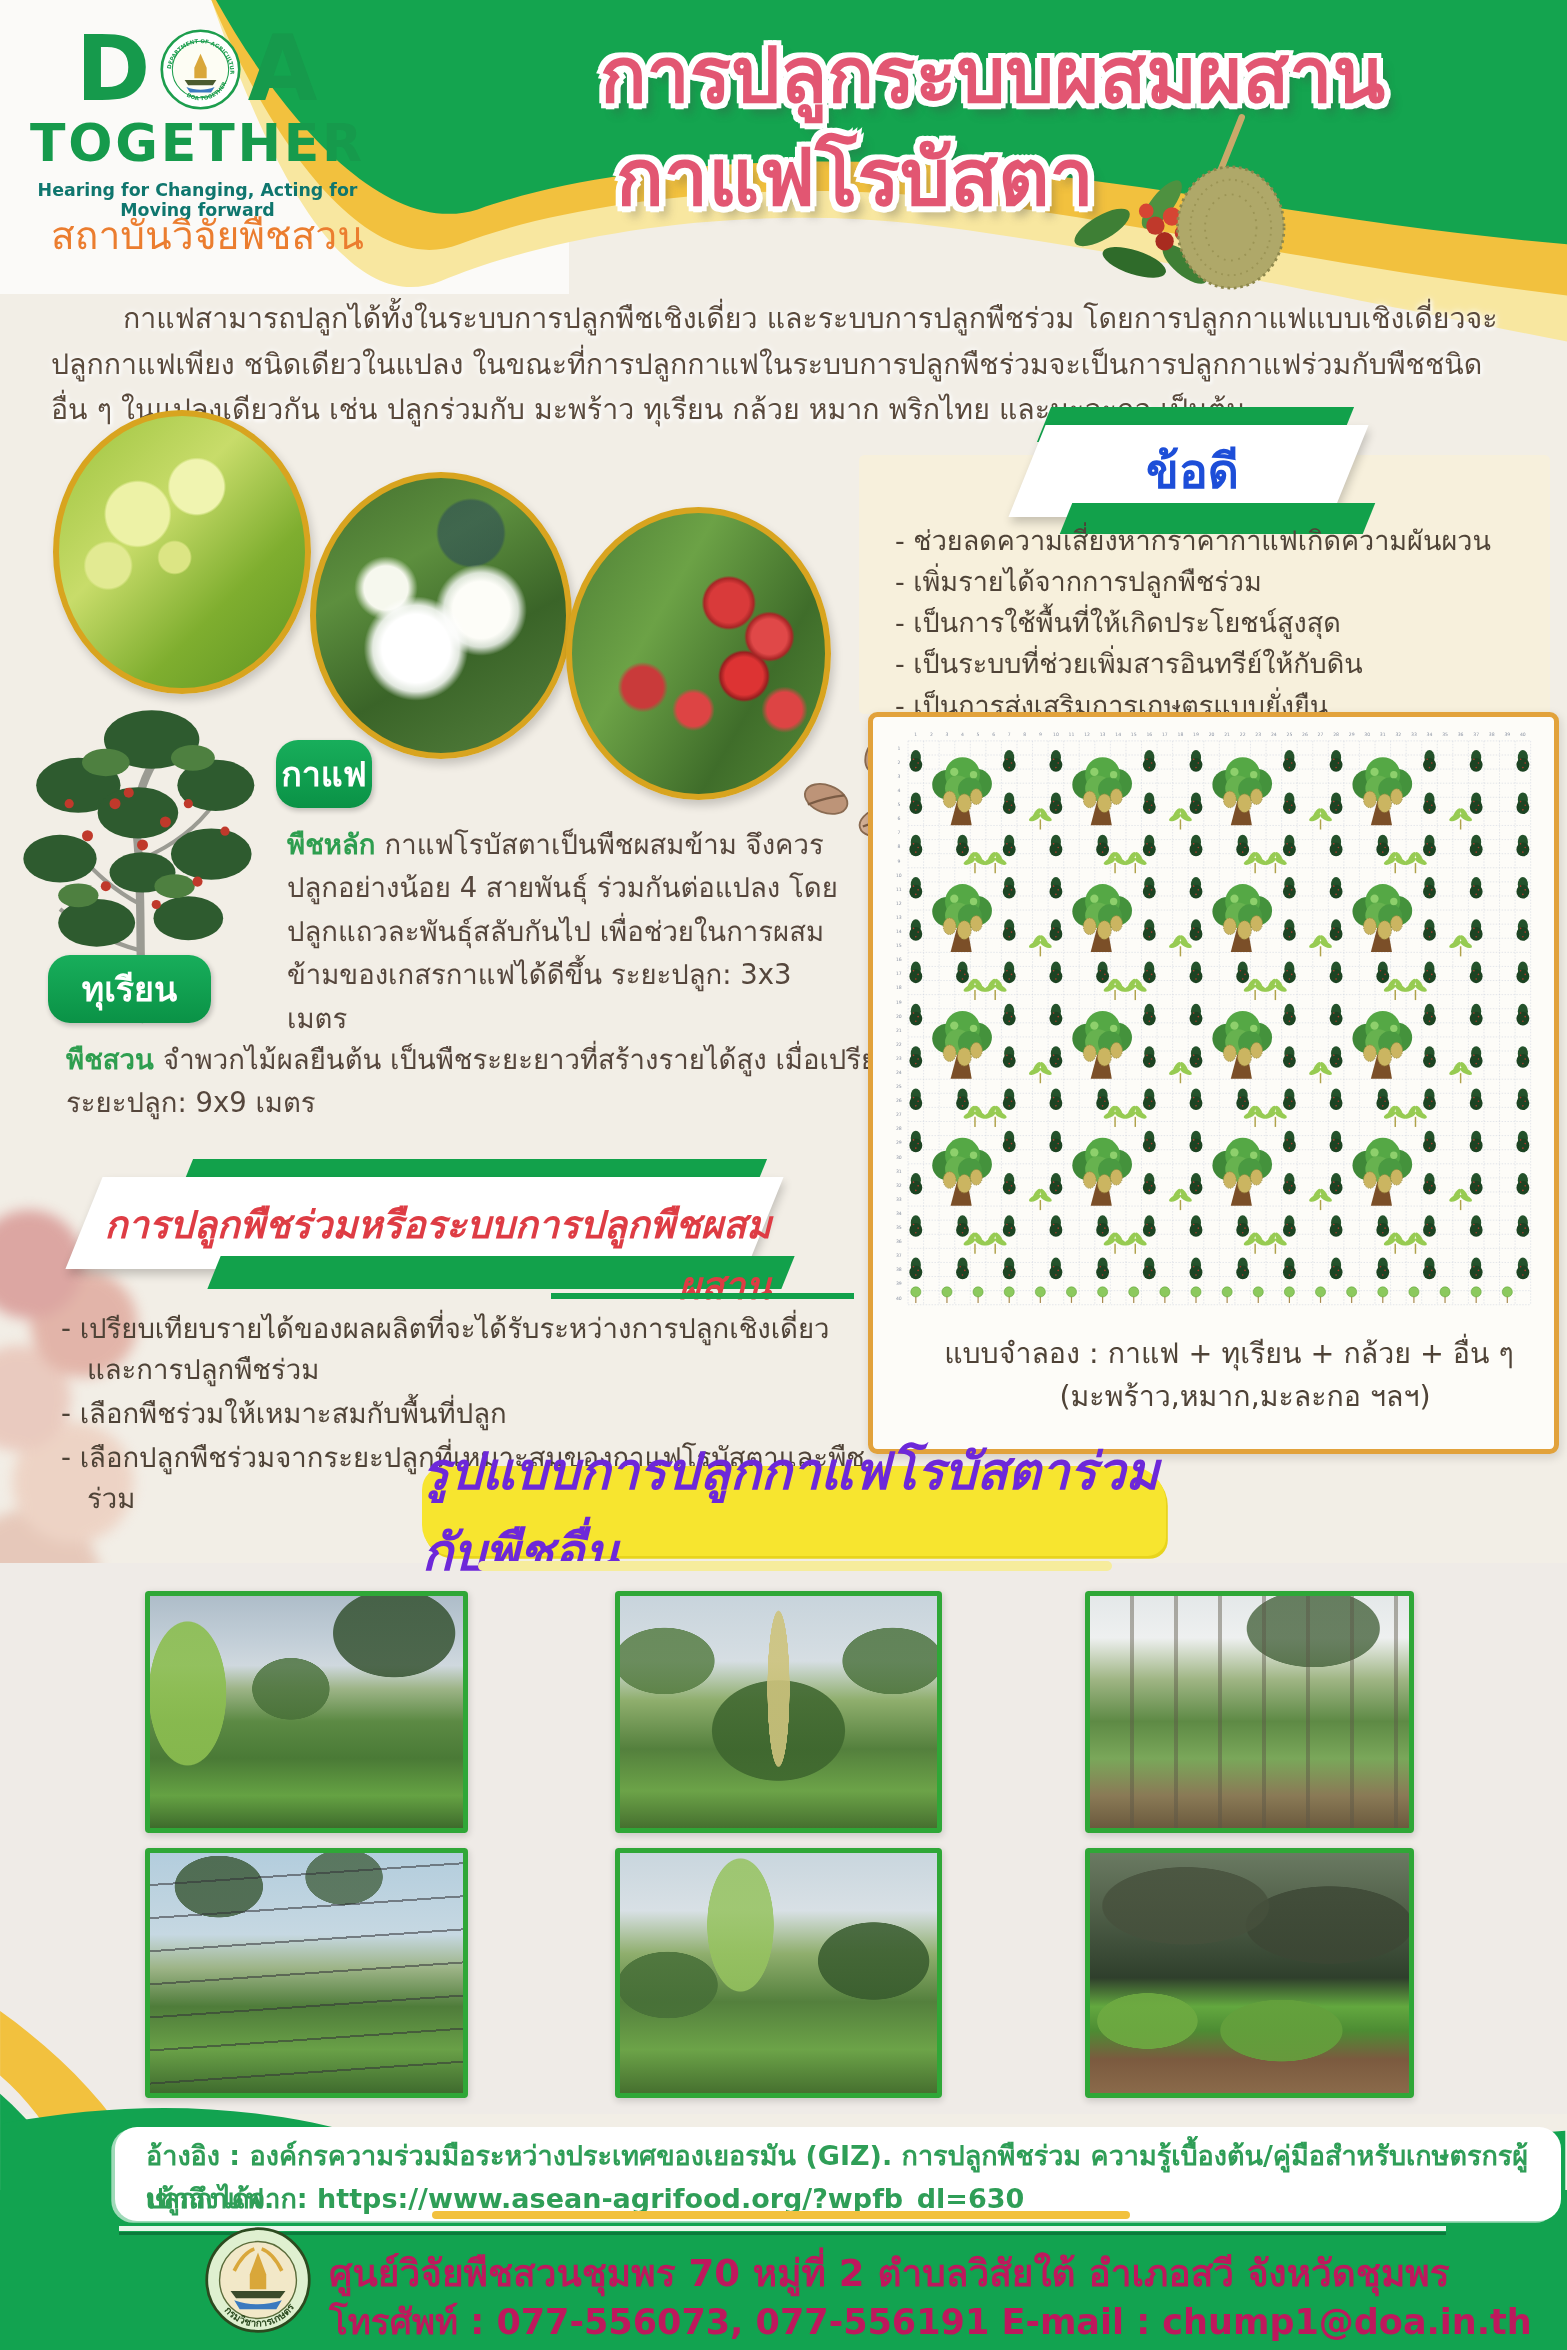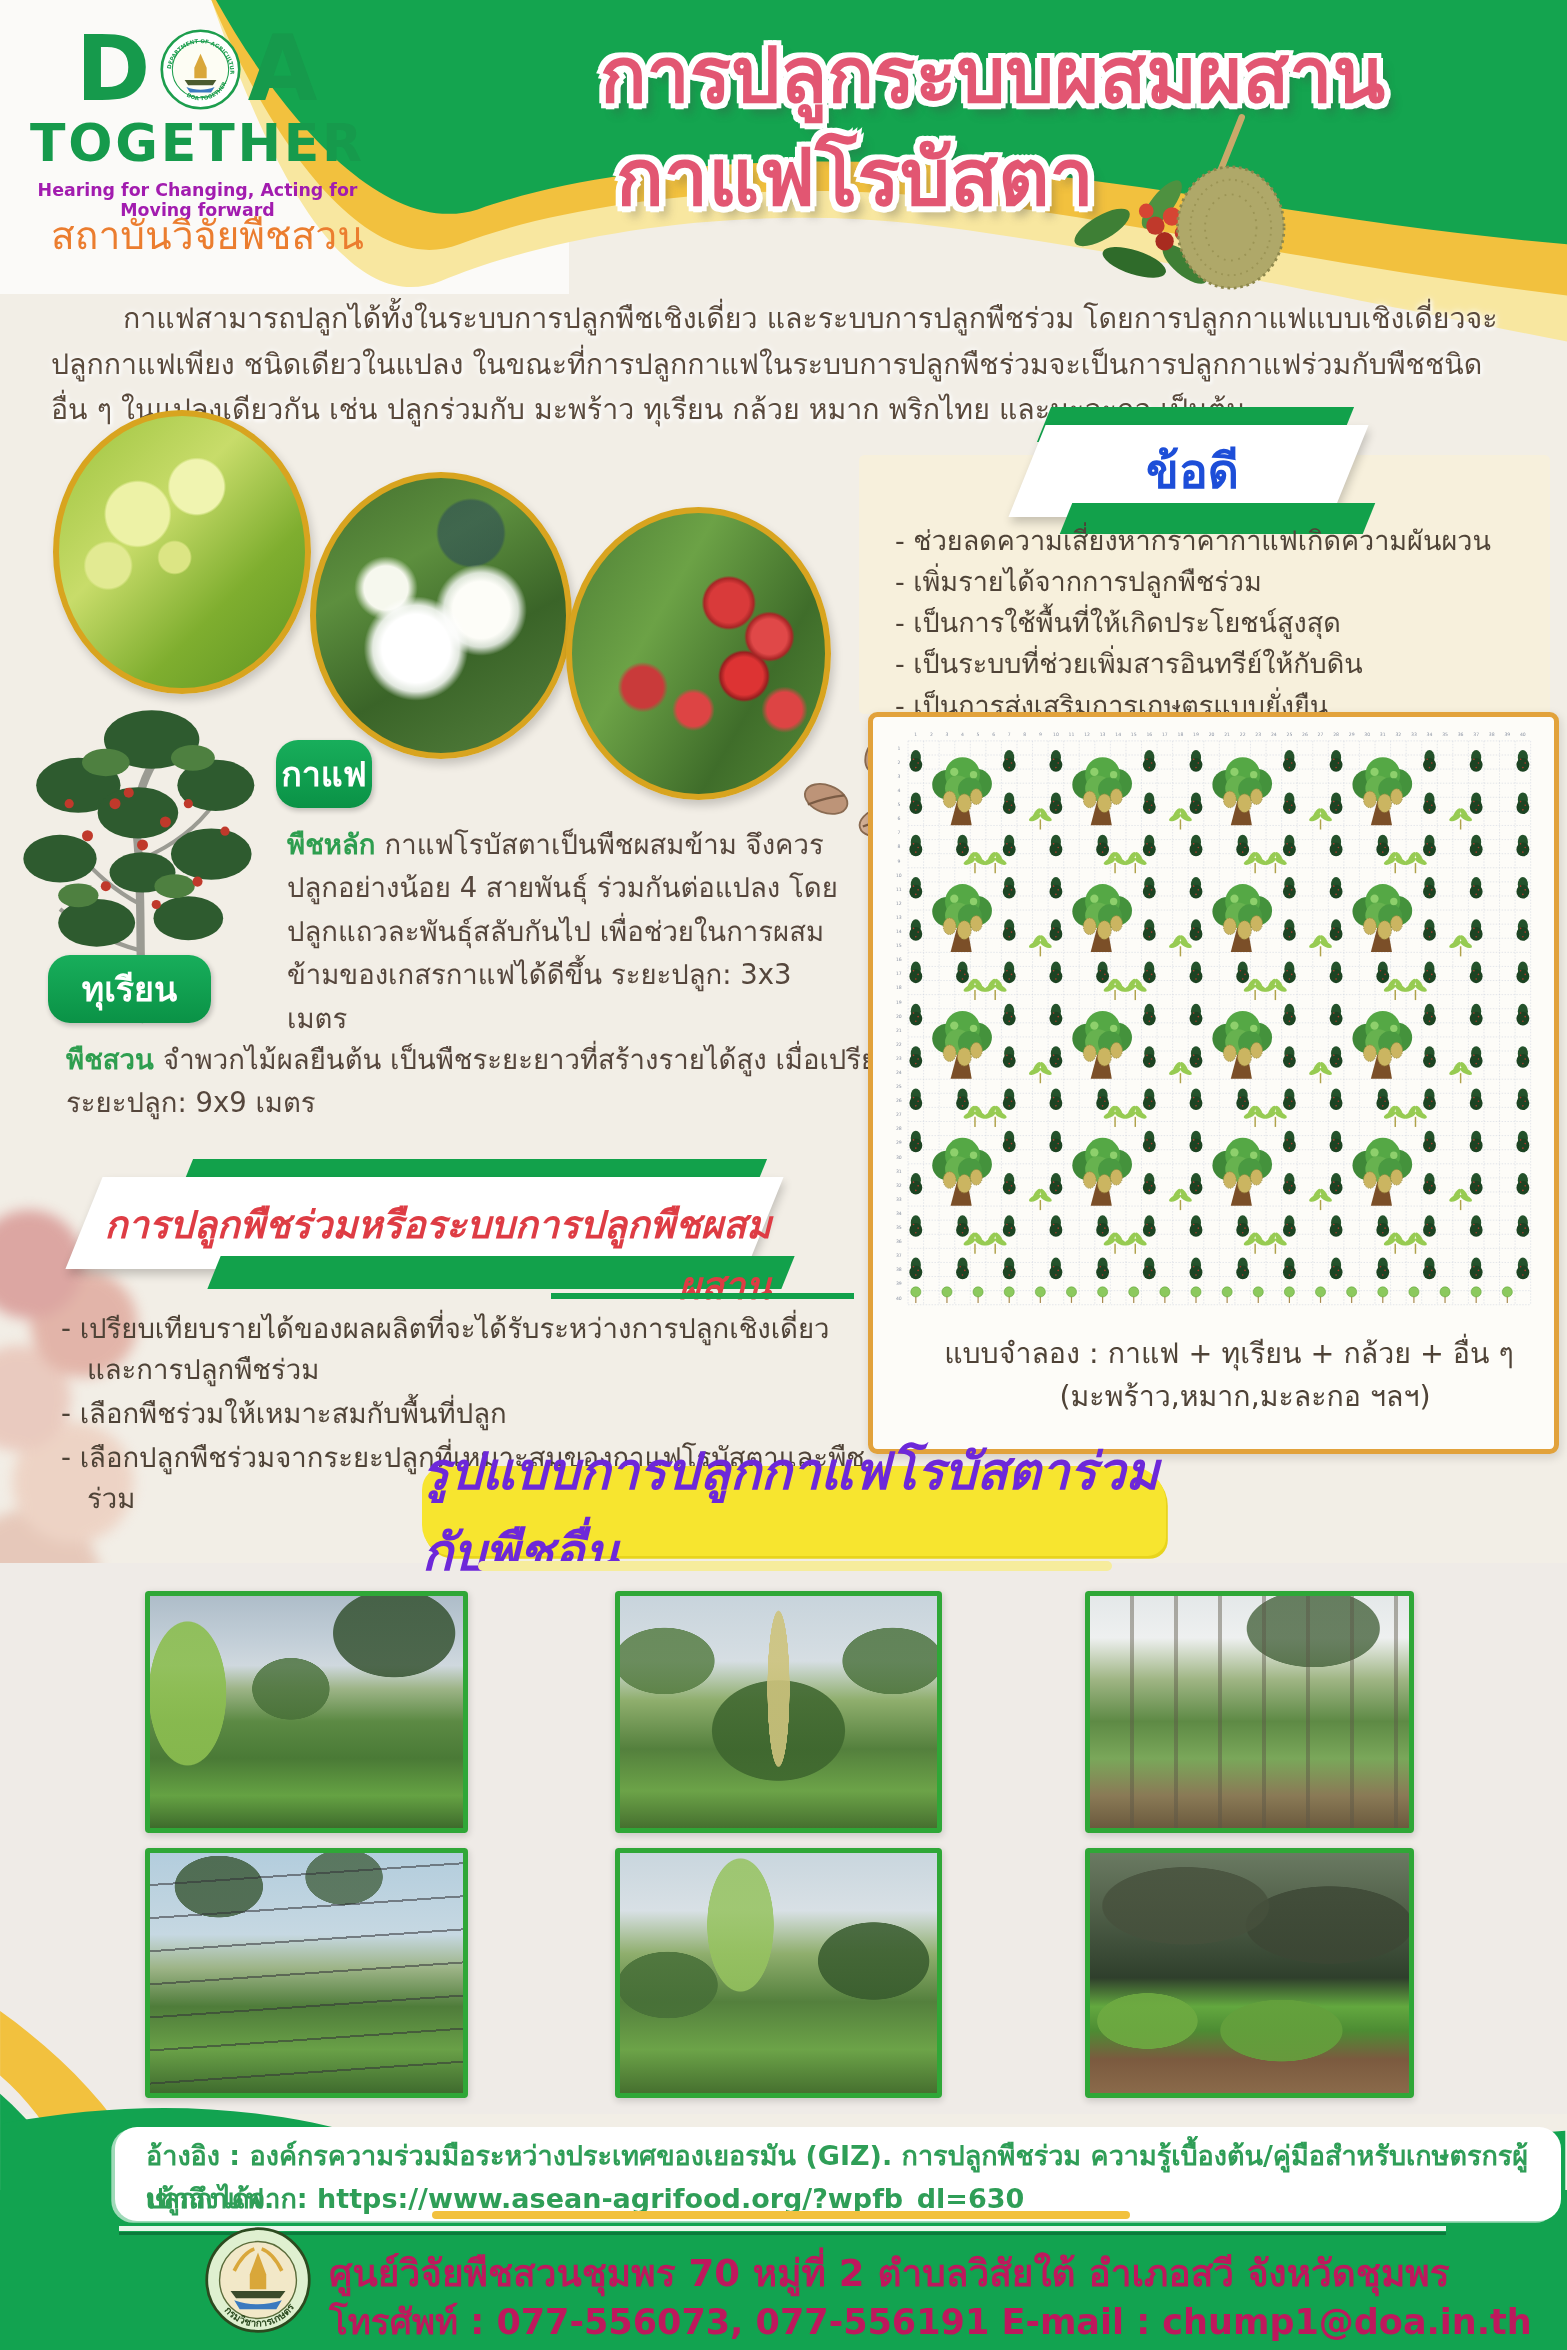--- a/index.html
+++ b/index.html
@@ -7,21 +7,21 @@
     background:#F2EEE6;font-family:"DejaVu Sans","Liberation Sans",sans-serif;color:#55463C;}
   .abs{position:absolute;}
 
   
   .top-white{left:0;top:0;width:569px;height:294px;background:#FBFAF8;}
   .hdr-svg{left:0;top:0;}
   .logo{left:27.5px;top:24px;width:340px;text-align:center;}
   .logo-row1{display:flex;align-items:center;justify-content:center;gap:7.3px;}
   .logo-letter{font-size:90px;font-weight:800;color:#169A4C;line-height:1;letter-spacing:1.8px;}
   .logo-together{font-size:52px;font-weight:800;color:#169A4C;letter-spacing:2.8px;line-height:1.05;margin-top:1.8px;}
-  .logo-tagline{font-size:17.4px;font-weight:700;color:#a21caf;margin-top:9.2px;}
+  .logo-tagline{font-size:17.4px;font-weight:700;color:#0f766e;margin-top:9.2px;}
   .main-title{left:478px;top:27.5px;width:1029px;text-align:center;}
   .title-line{font-weight:800;color:#E25672;line-height:1.25;
     text-shadow:-4.6px -4.6px 0 #fff,4.6px -4.6px 0 #fff,-4.6px 4.6px 0 #fff,4.6px 4.6px 0 #fff,
       0 -5.5px 0 #fff,0 5.5px 0 #fff,-6.4px 0 0 #fff,6.4px 0 0 #fff,8.3px 10px 9.2px rgba(70,70,70,.35);}
   .title-1{font-size:77px;}
   .title-2{font-size:79px;padding-right:275px;margin-top:5.5px;}
   .org-title{left:51px;top:204px;font-size:39px;font-weight:400;color:#EB7D2F;}
 
   
   .intro{left:51px;top:296px;width:1451px;font-size:28.5px;line-height:1.6;color:#5A4A3C;

